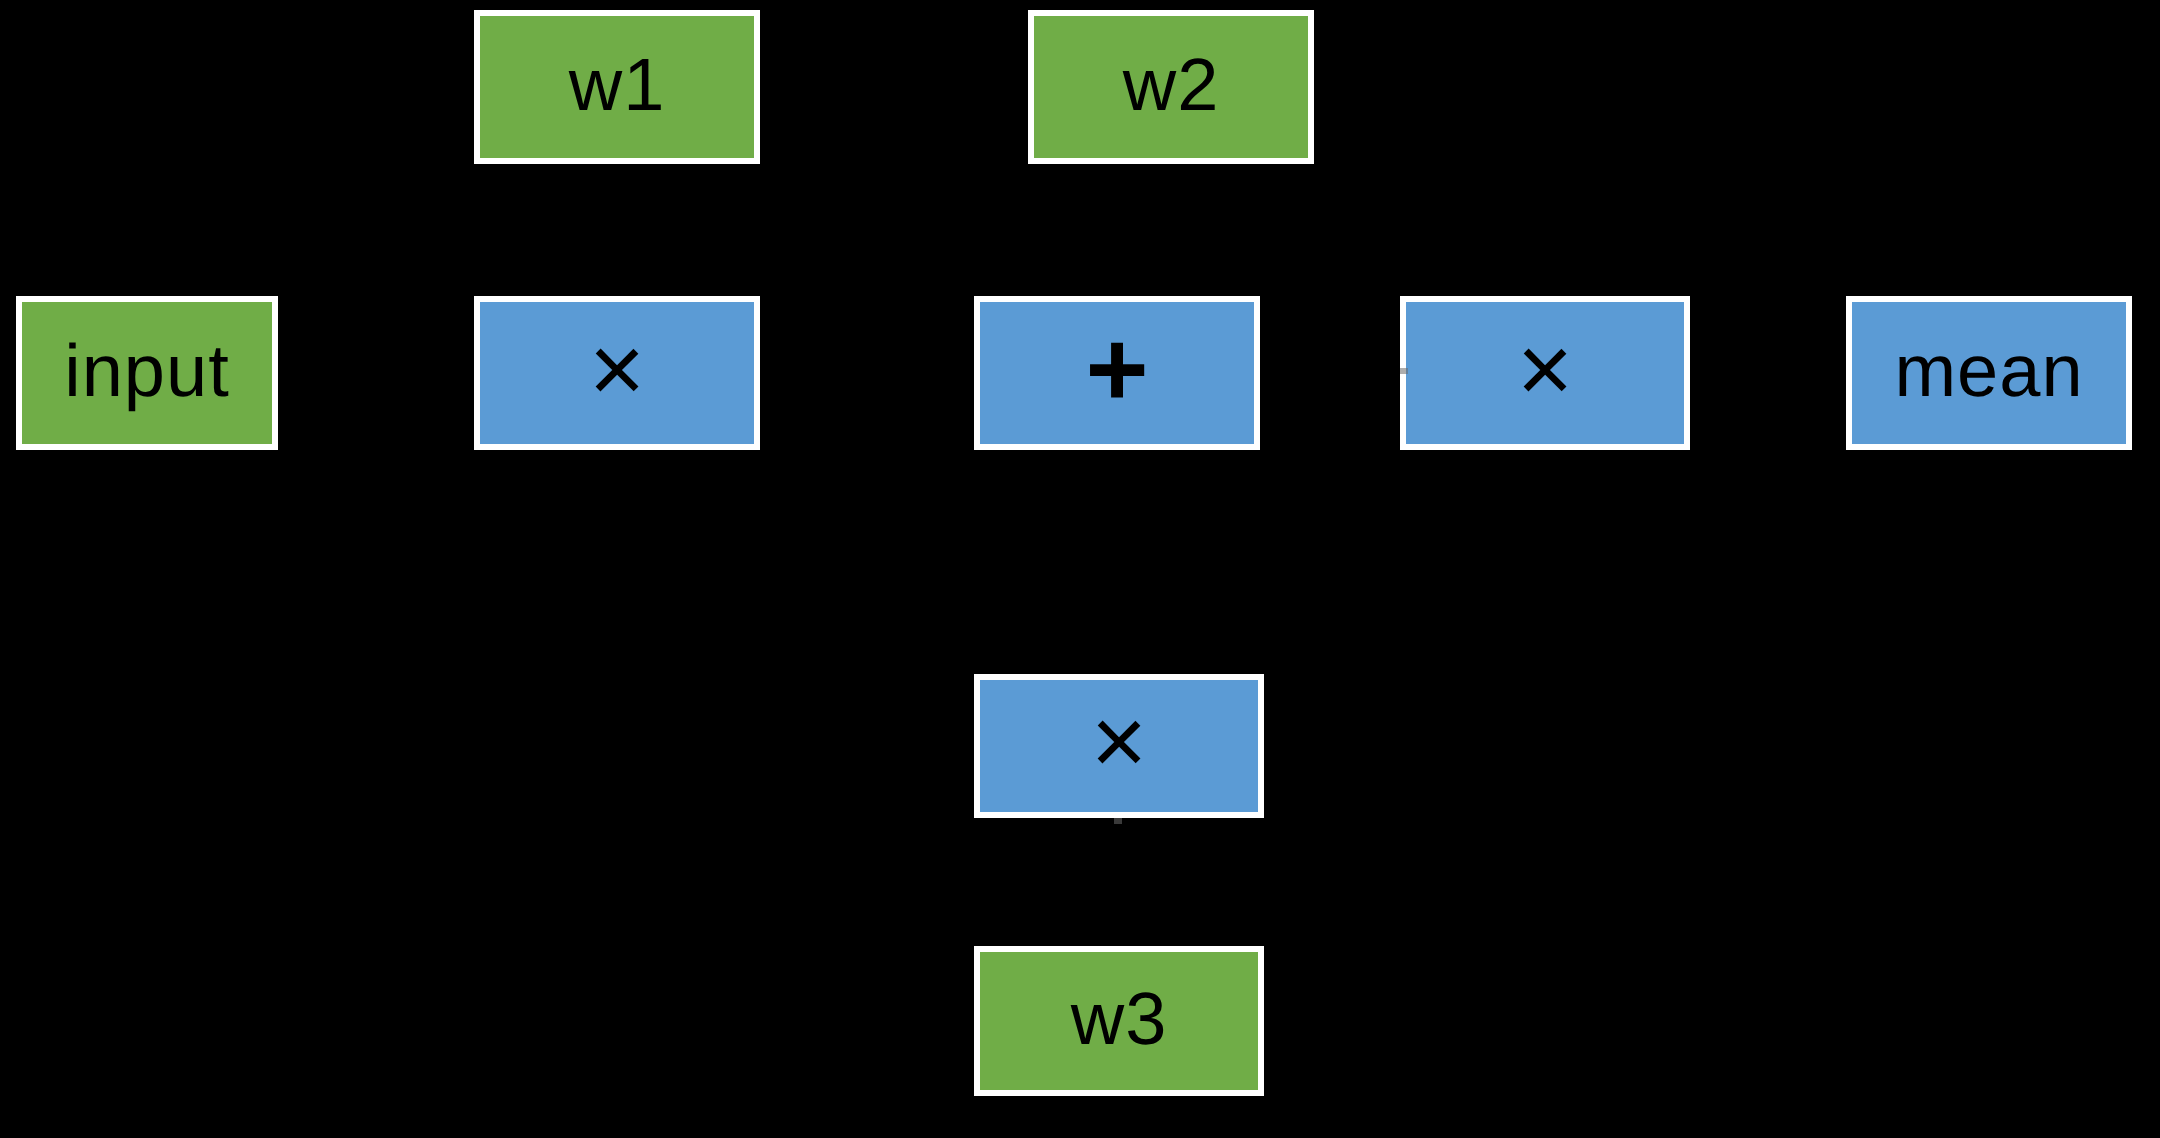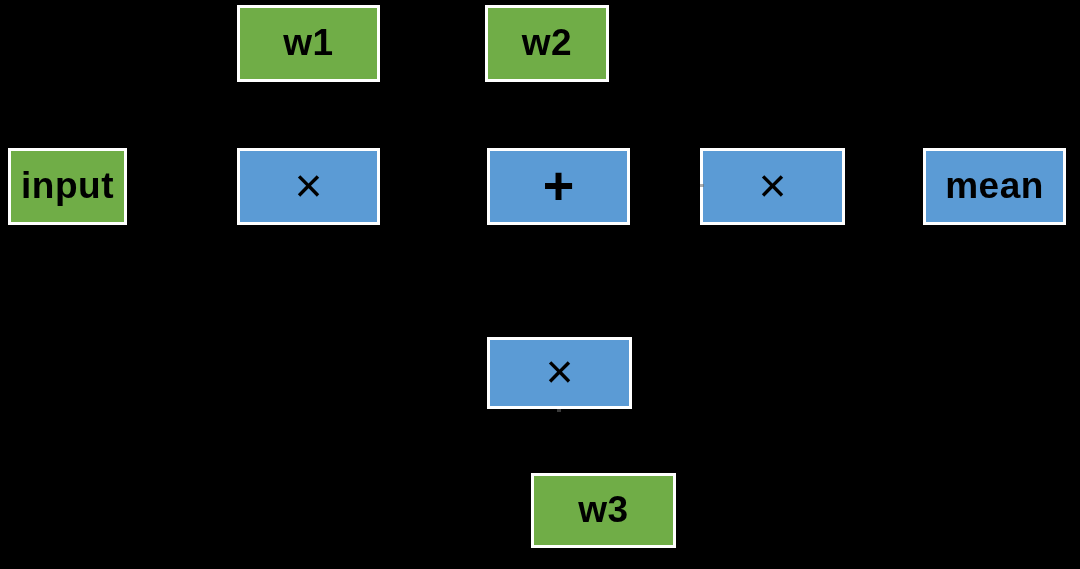--- a/index.html
+++ b/index.html
@@ -25,21 +25,21 @@
     border: 3px solid #ffffff;
     color: #000000;
     line-height: 1;
     user-select: none;
   }
   .node-green { background: #70AD47; }
   .node-blue  { background: #5B9BD5; }
 
   .node-label {
     font-size: 37px;
-    font-weight: 700;
+    font-weight: 400;
     letter-spacing: 0.5px;
     display: block;
     transform: translateY(-1px);
     text-align: right;
   }
   .node-op {
     font-size: 46px;
     font-weight: 400;
     display: block;
     line-height: 1;
@@ -63,25 +63,25 @@
 </style>
 </head>
 <body>
 
 <div id="canvas">
 
   <div class="node node-green" style="left:237px; top:5px; width:143px; height:77px;">
     <span class="node-label">w1</span>
   </div>
 
-  <div class="node node-green" style="left:485px; top:5px; width:124px; height:77px;">
+  <div class="node node-green" style="left:514px; top:5px; width:143px; height:77px;">
     <span class="node-label">w2</span>
   </div>
 
-  <div class="node node-green" style="left:8px; top:148px; width:119px; height:77px;">
+  <div class="node node-green" style="left:8px; top:148px; width:131px; height:77px;">
     <span class="node-label">input</span>
   </div>
 
   <div class="node node-blue" style="left:237px; top:148px; width:143px; height:77px;">
     <span class="node-op op-times">×</span>
   </div>
 
   <div class="node node-blue" style="left:487px; top:148px; width:143px; height:77px;">
     <span class="node-op op-plus">+</span>
   </div>
@@ -91,20 +91,20 @@
   </div>
 
   <div class="node node-blue" style="left:923px; top:148px; width:143px; height:77px;">
     <span class="node-label">mean</span>
   </div>
 
   <div class="node node-blue" style="left:487px; top:337px; width:145px; height:72px;">
     <span class="node-op op-times">×</span>
   </div>
 
-  <div class="node node-green" style="left:487px; top:473px; width:145px; height:75px;margin-left:44px;">
+  <div class="node node-green" style="left:487px; top:473px; width:145px; height:75px;">
     <span class="node-label">w3</span>
   </div>
 
   <div class="speck" style="left:700px; top:184px; width:4px; height:3px;"></div>
   <div class="speck" style="left:557px; top:409px; width:4px; height:3px;"></div>
 
 </div>
 
 </body></html>

